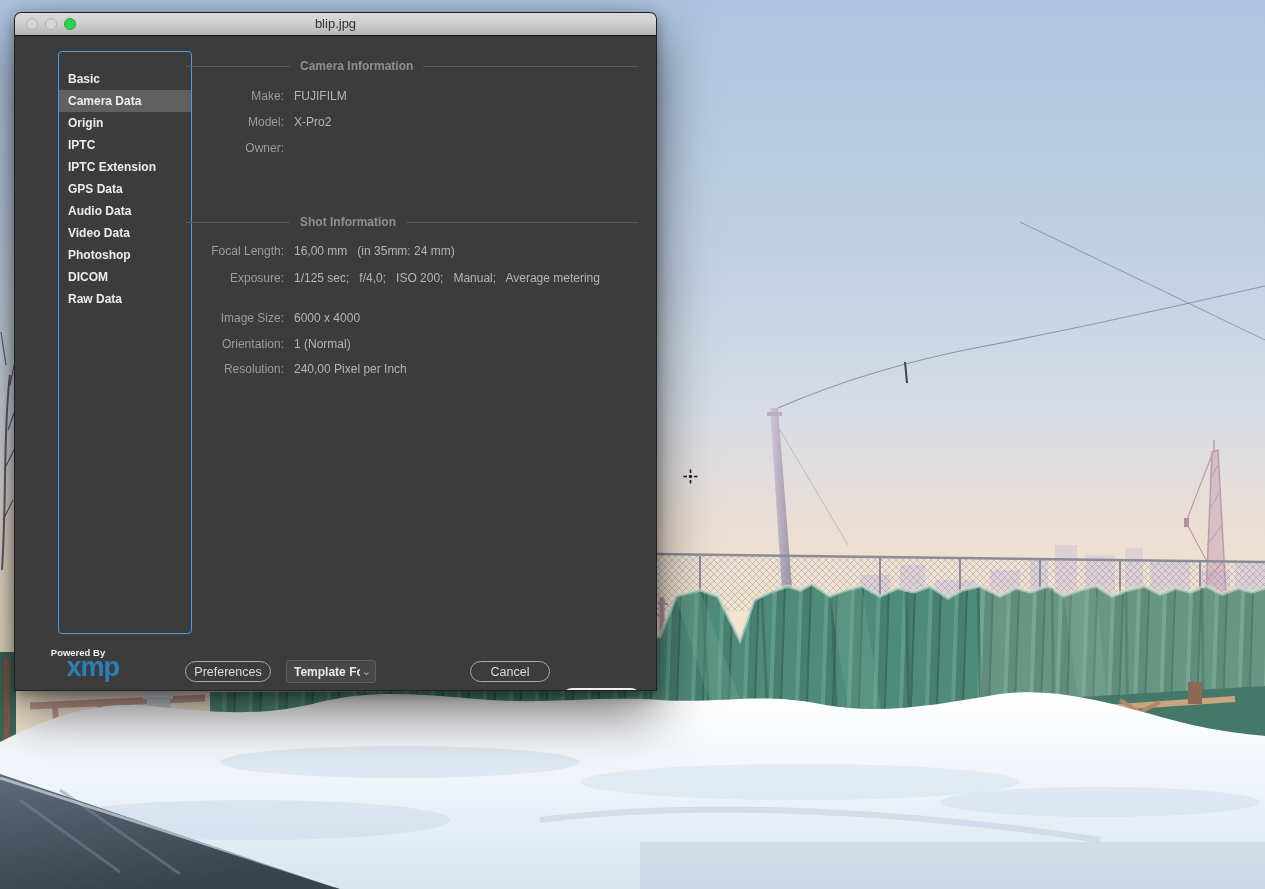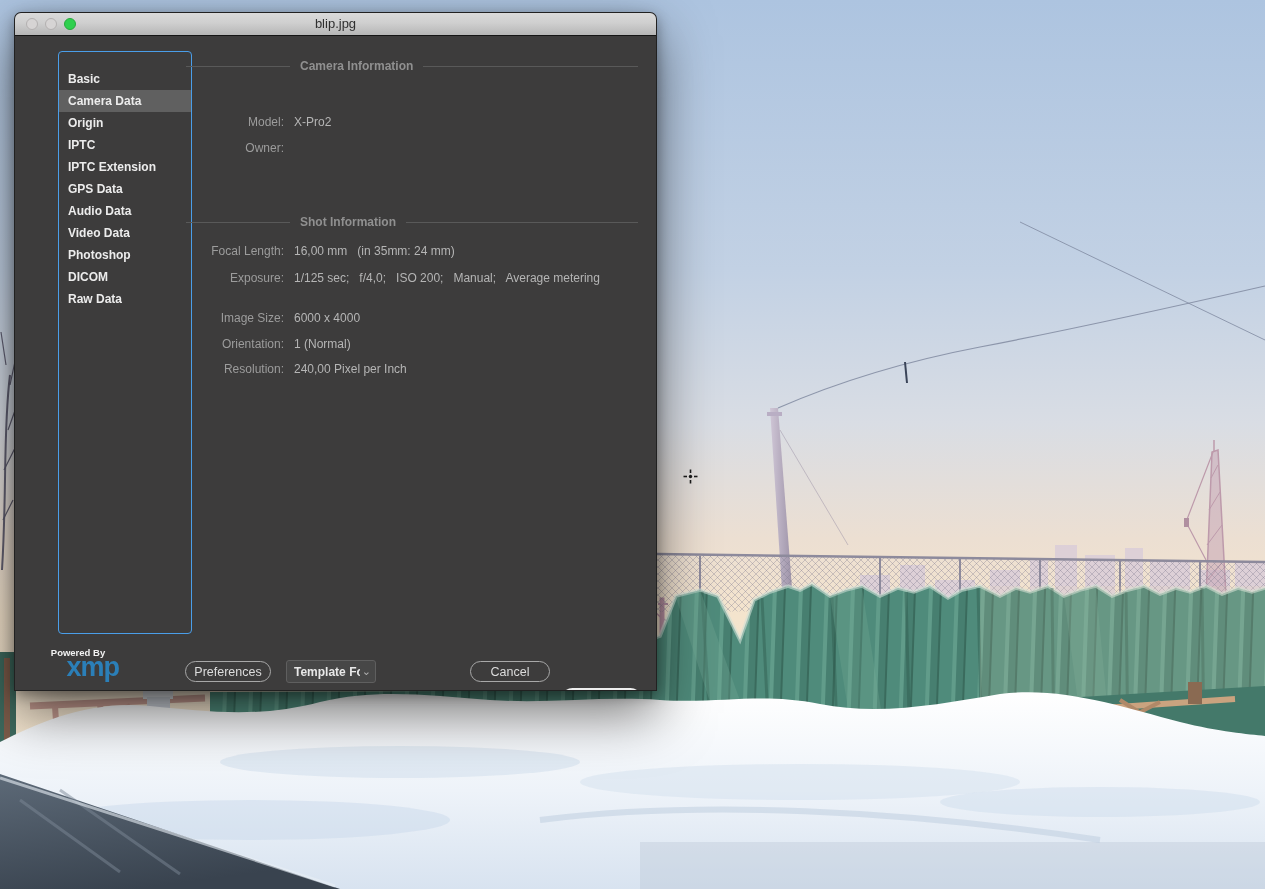--- a/index.html
+++ b/index.html
@@ -264,20 +264,24 @@
       <div class="side-item">Photoshop</div>
       <div class="side-item">DICOM</div>
       <div class="side-item">Raw Data</div>
     </div>
 
     <div class="sec" style="top:46px">
       <span class="rule r1"></span>
       <span class="sec-t">Camera Information</span>
       <span class="rule r2"></span>
     </div>
+    <div class="row" style="top:76px">
+      <span class="lbl">Make:</span>
+      <span class="val">FUJIFILM</span>
+      </div>
     <div class="row" style="top:102px">
       <span class="lbl">Model:</span>
       <span class="val">X-Pro2</span>
       </div>
     <div class="row" style="top:128px">
       <span class="lbl">Owner:</span>
       <span class="val"></span>
       </div>
 
     <div class="sec" style="top:202px">

